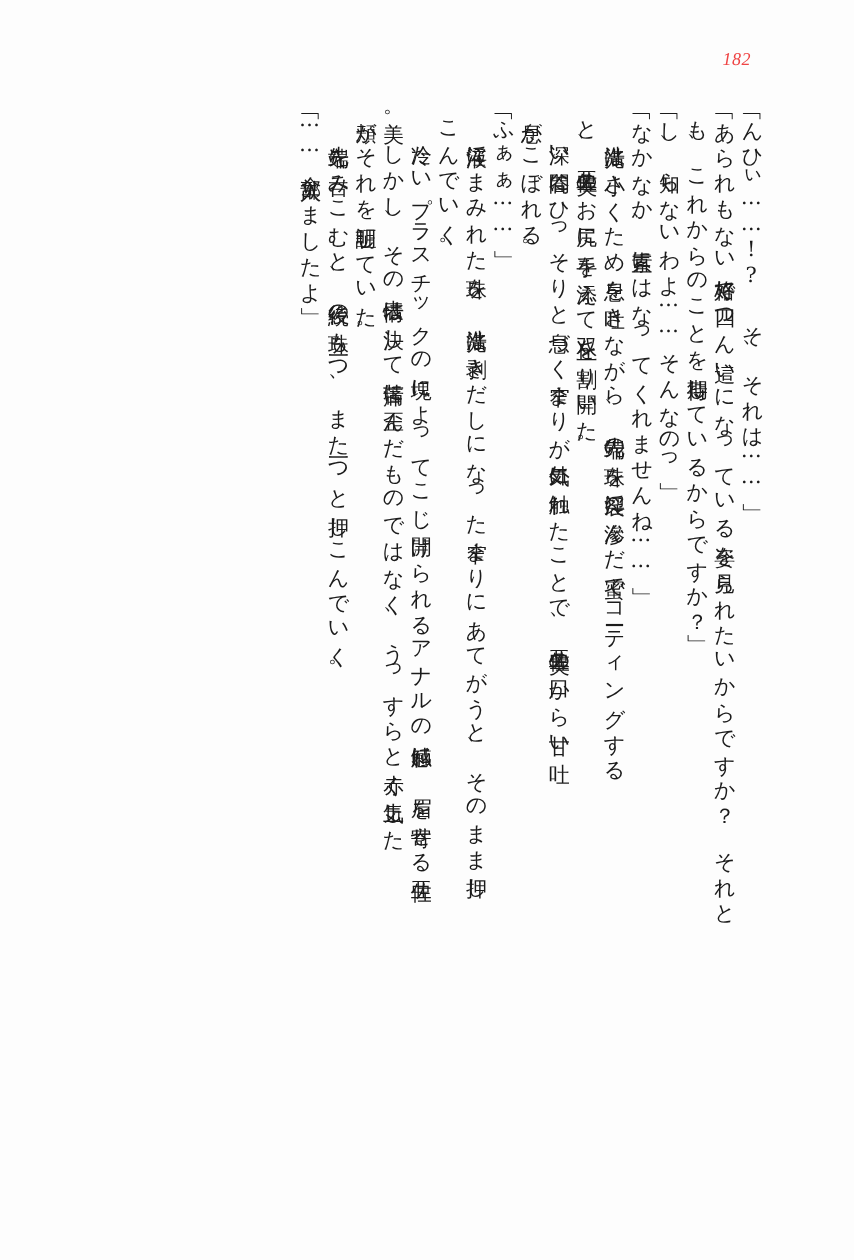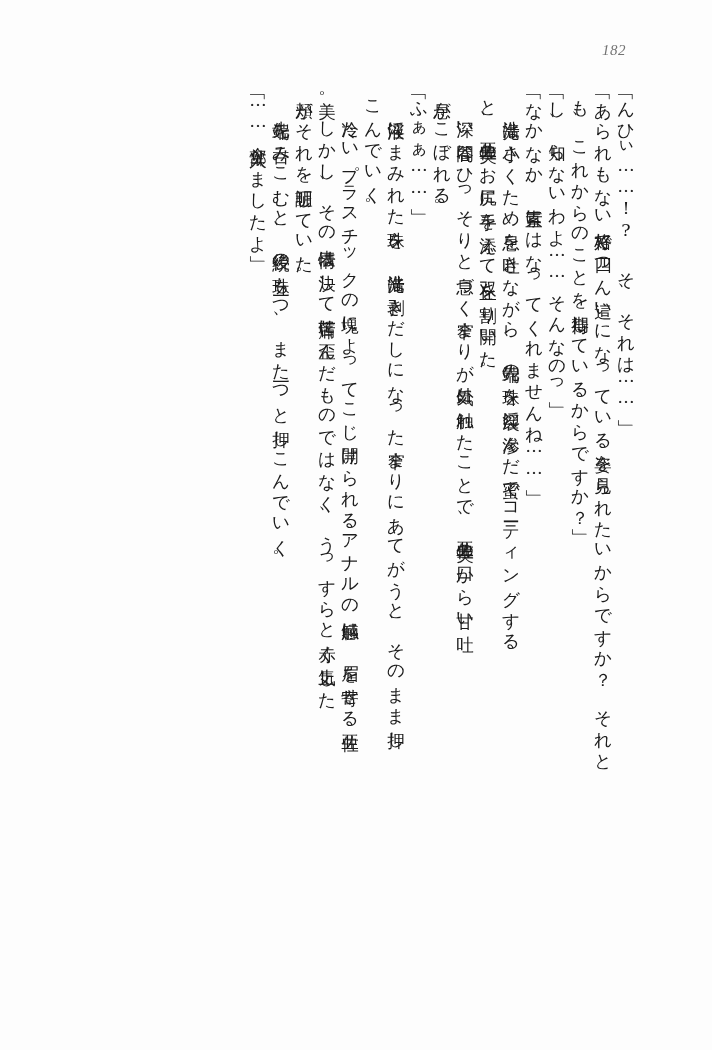--- a/index.html
+++ b/index.html
@@ -21,21 +21,21 @@
     background: #fdfdfd;
     box-sizing: border-box;
   }
   .page-number {
     position: absolute;
     top: 42px;
     right: 86px;
     font-size: 15px;
     font-style: italic;
     font-family: "Liberation Serif", serif;
-    color: #737373;
+    color: #ef4444;
     letter-spacing: 0.5px;
   }
   .text-block {
     position: absolute;
     top: 88px;
     left: 78px;
     right: 78px;
     height: 900px;
     display: flex;
     flex-direction: row-reverse;

